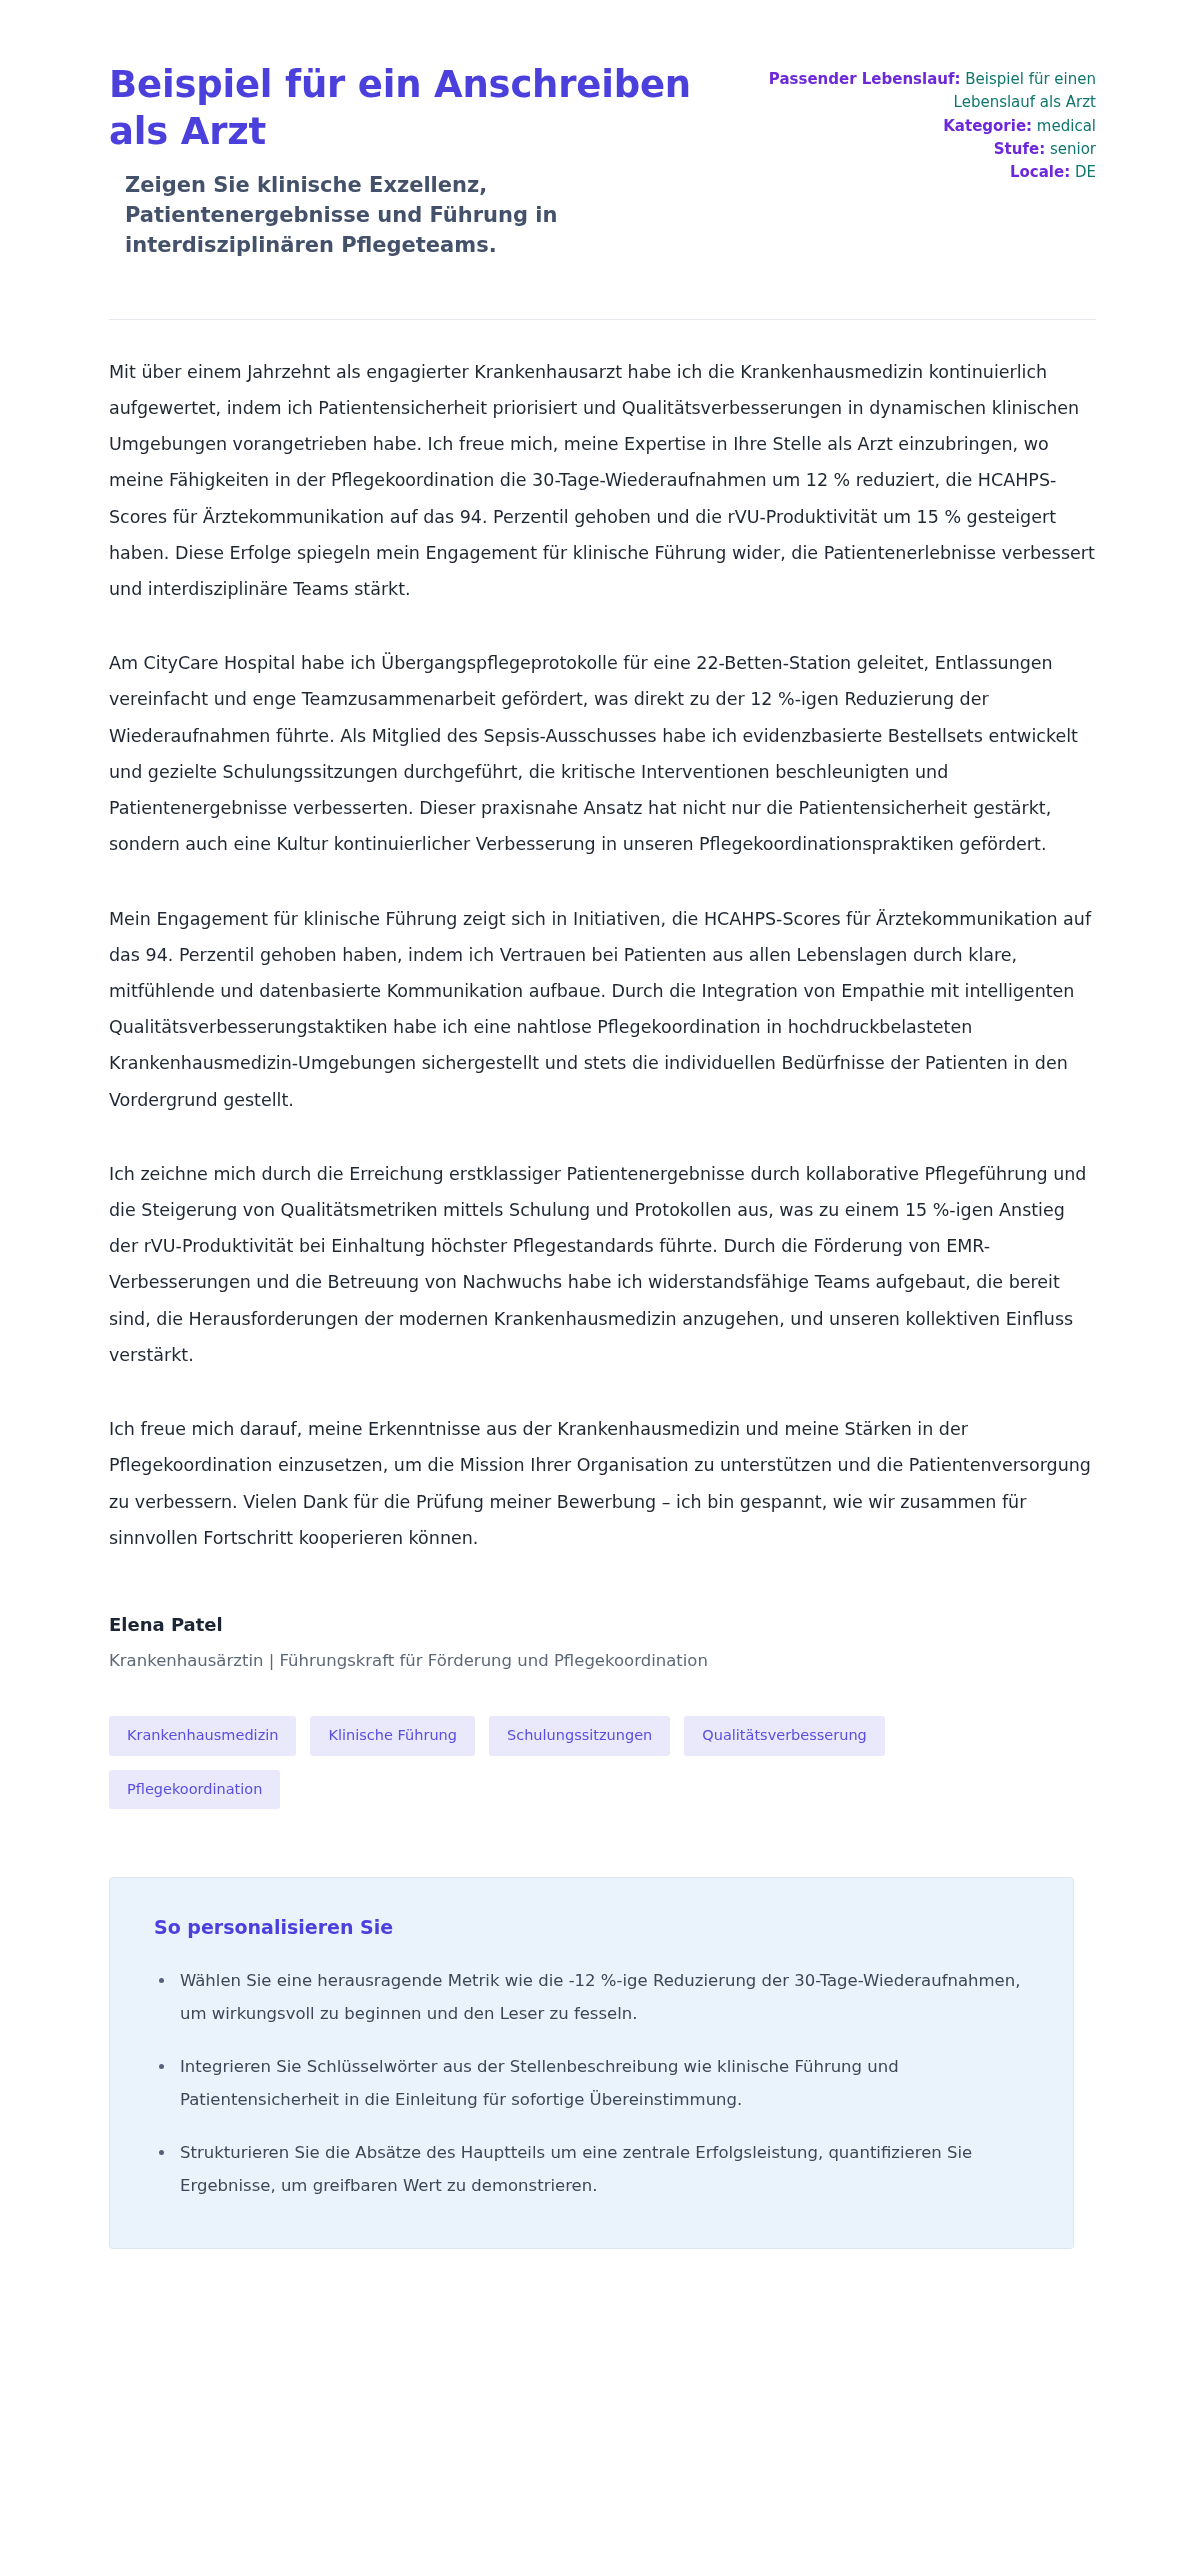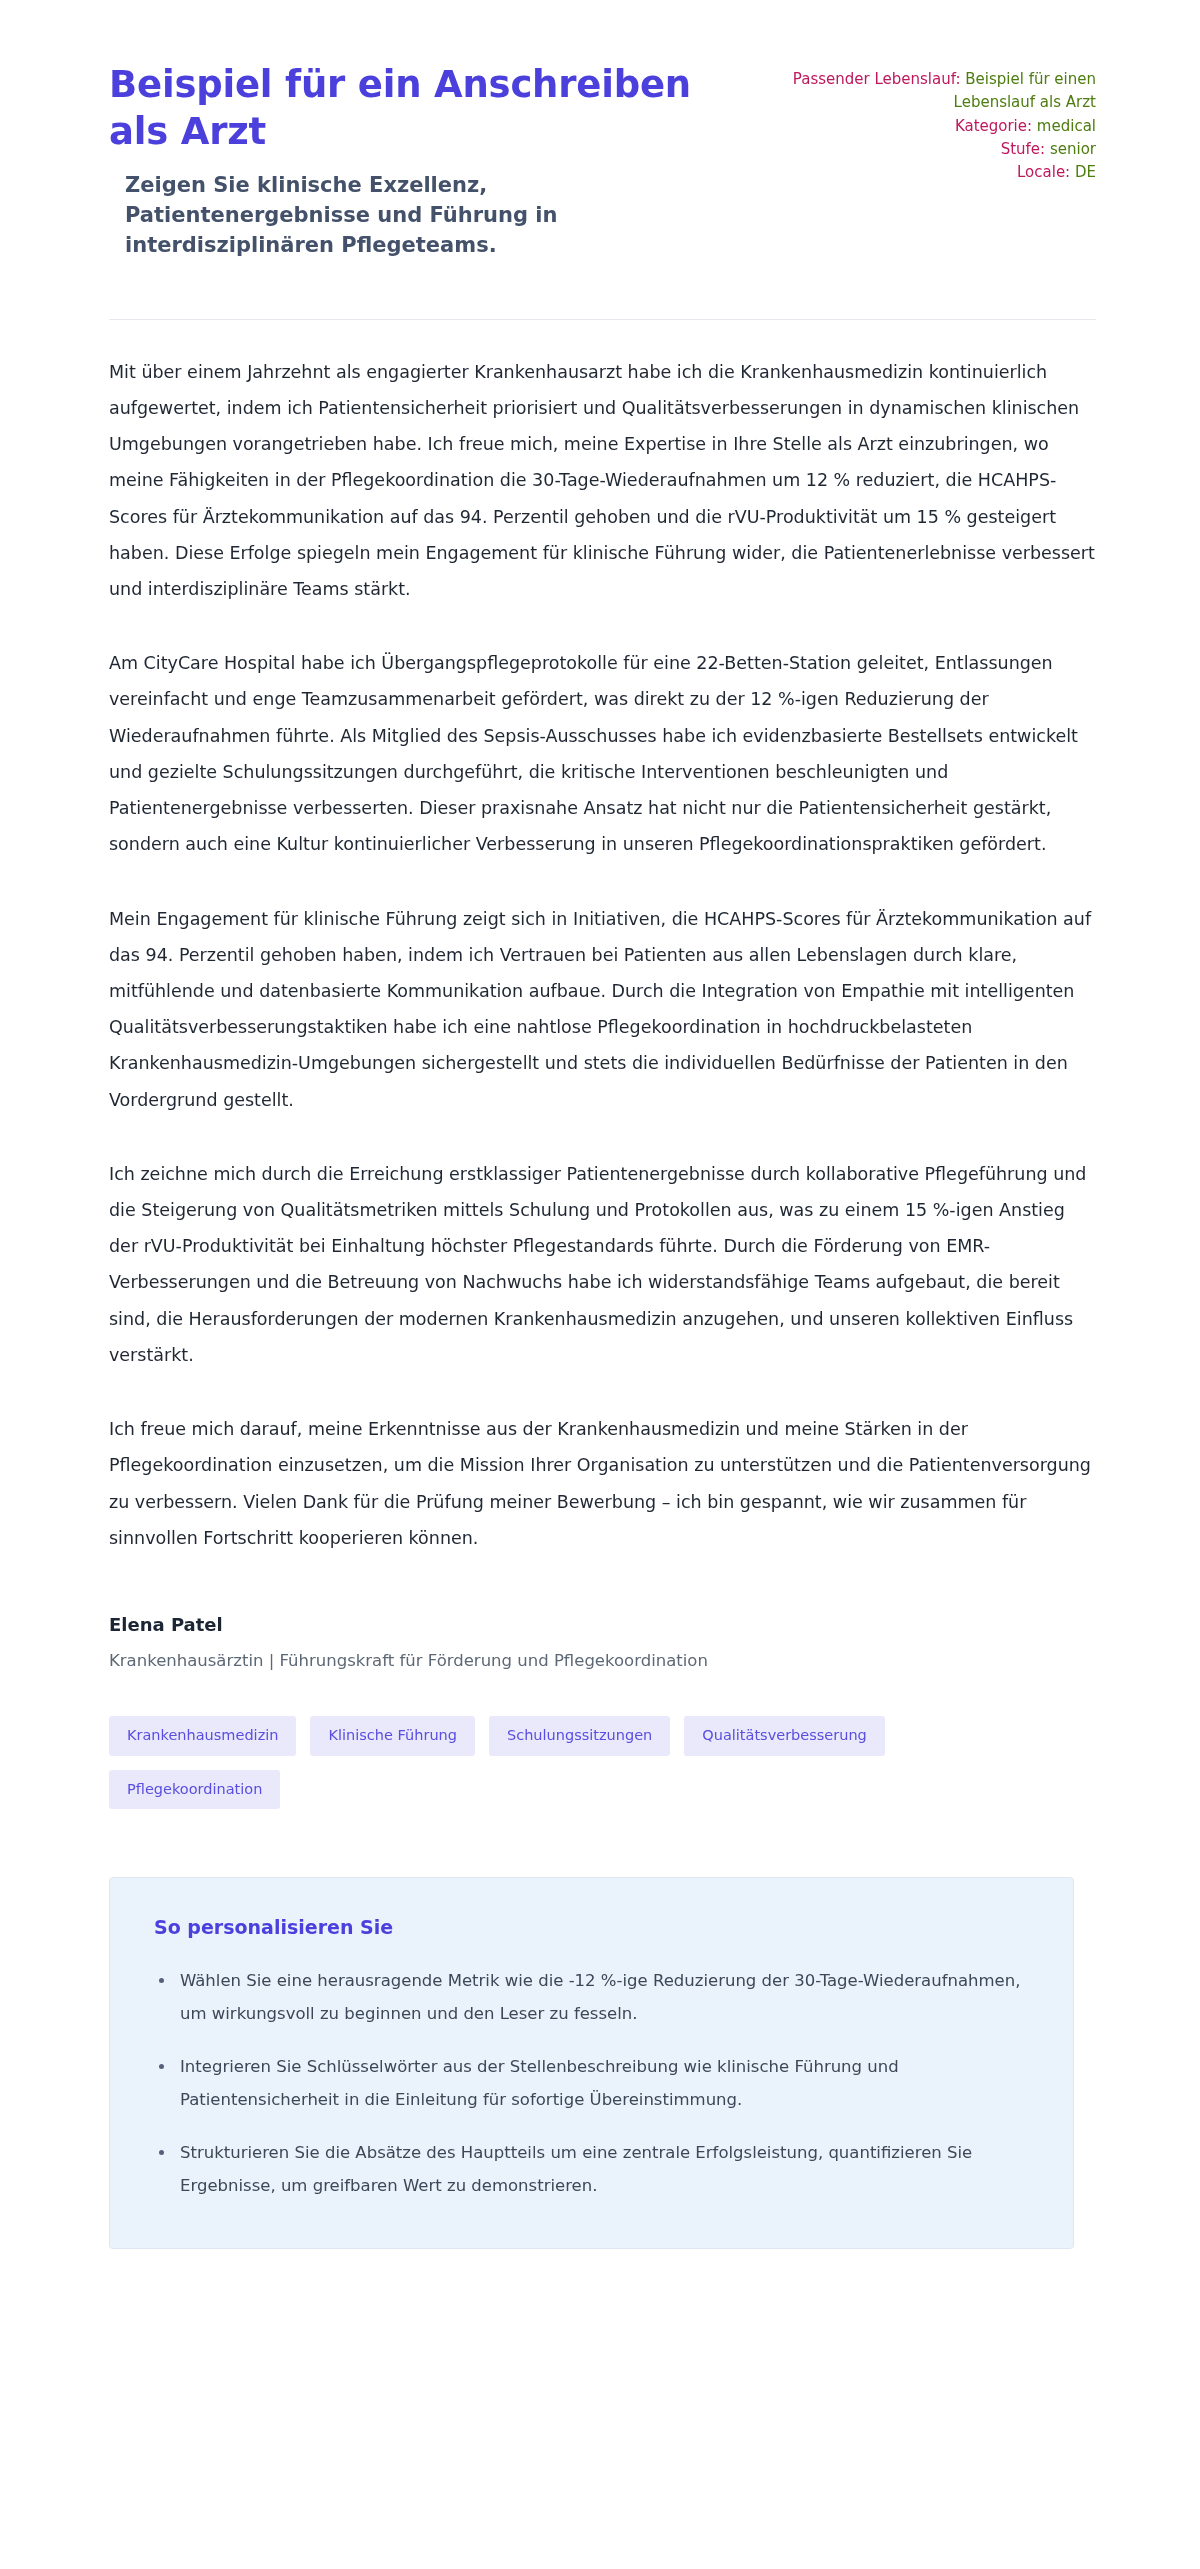--- a/index.html
+++ b/index.html
@@ -52,25 +52,25 @@
     font-size: 15px;
     line-height: 1.55;
     color: #5b6777;
     padding-top: 6px;
     min-width: 250px;
   }
   .header-meta .meta-row {
     white-space: normal;
   }
   .header-meta .meta-key {
-    font-weight: 400;
-    color: #be185d;
+    font-weight: 700;
+    color: #6d28d9;
   }
   .header-meta .meta-val {
-    color: #4d7c0f;
+    color: #0f766e;
   }
 
   
   .divider {
     height: 1px;
     background: #e7e9ee;
     margin: 42px 100px 0 105px;
   }
 
   

